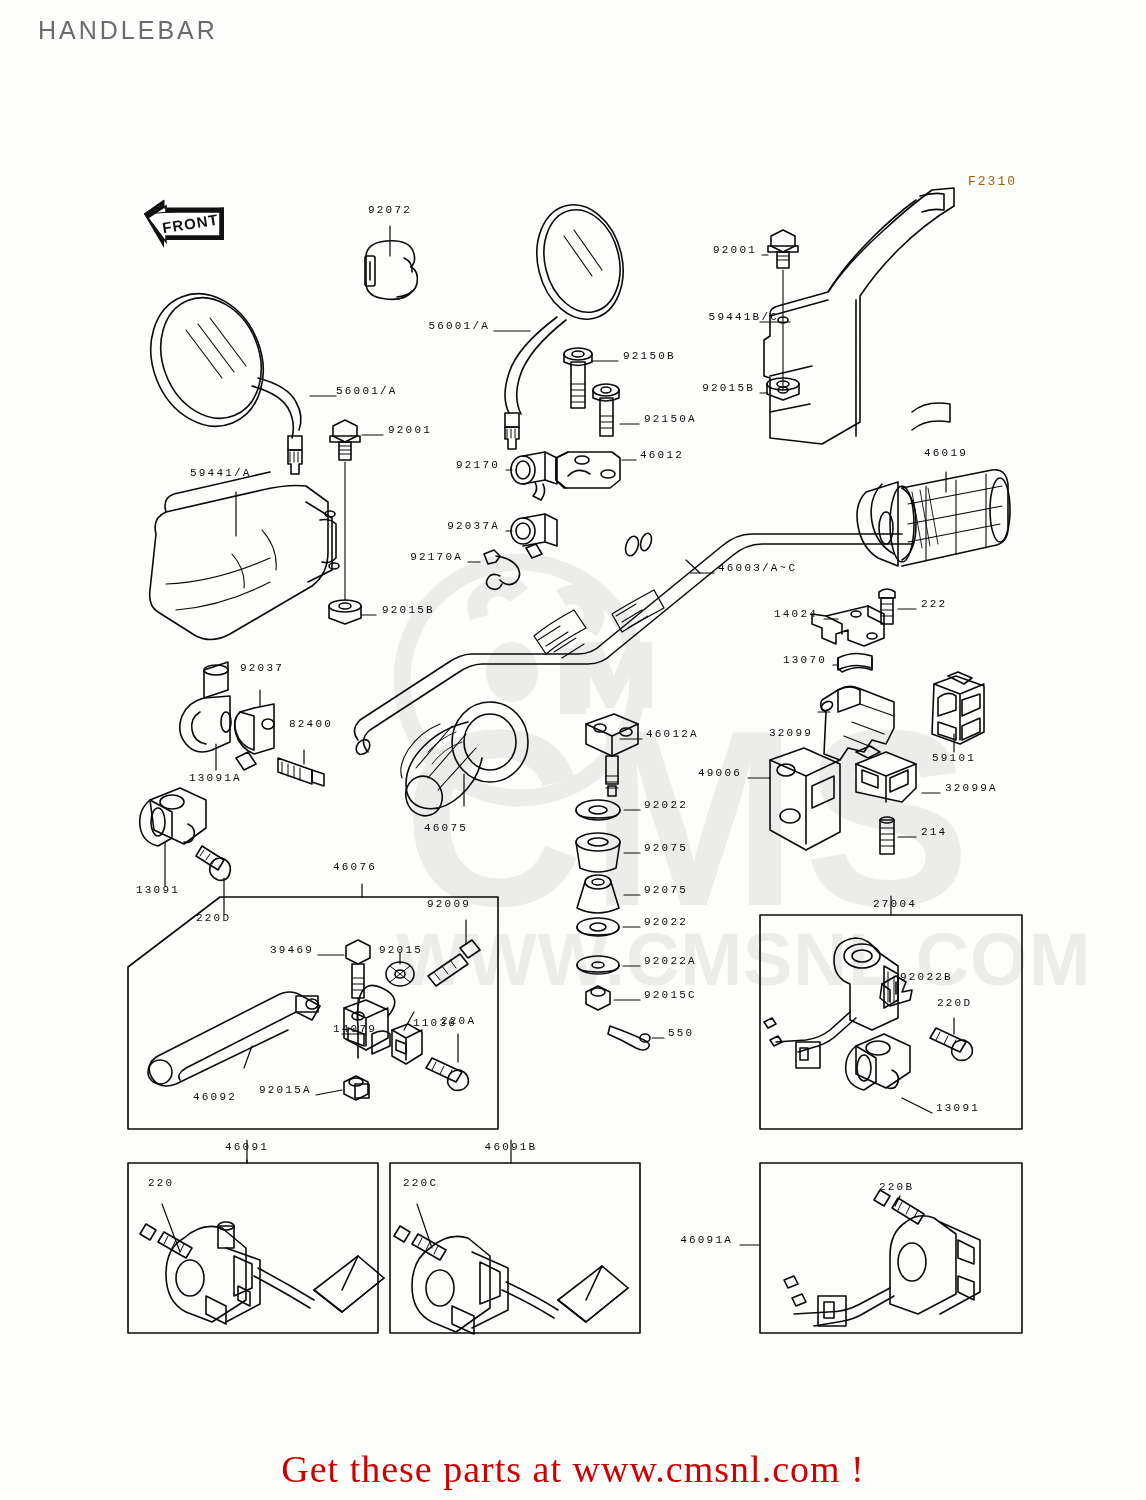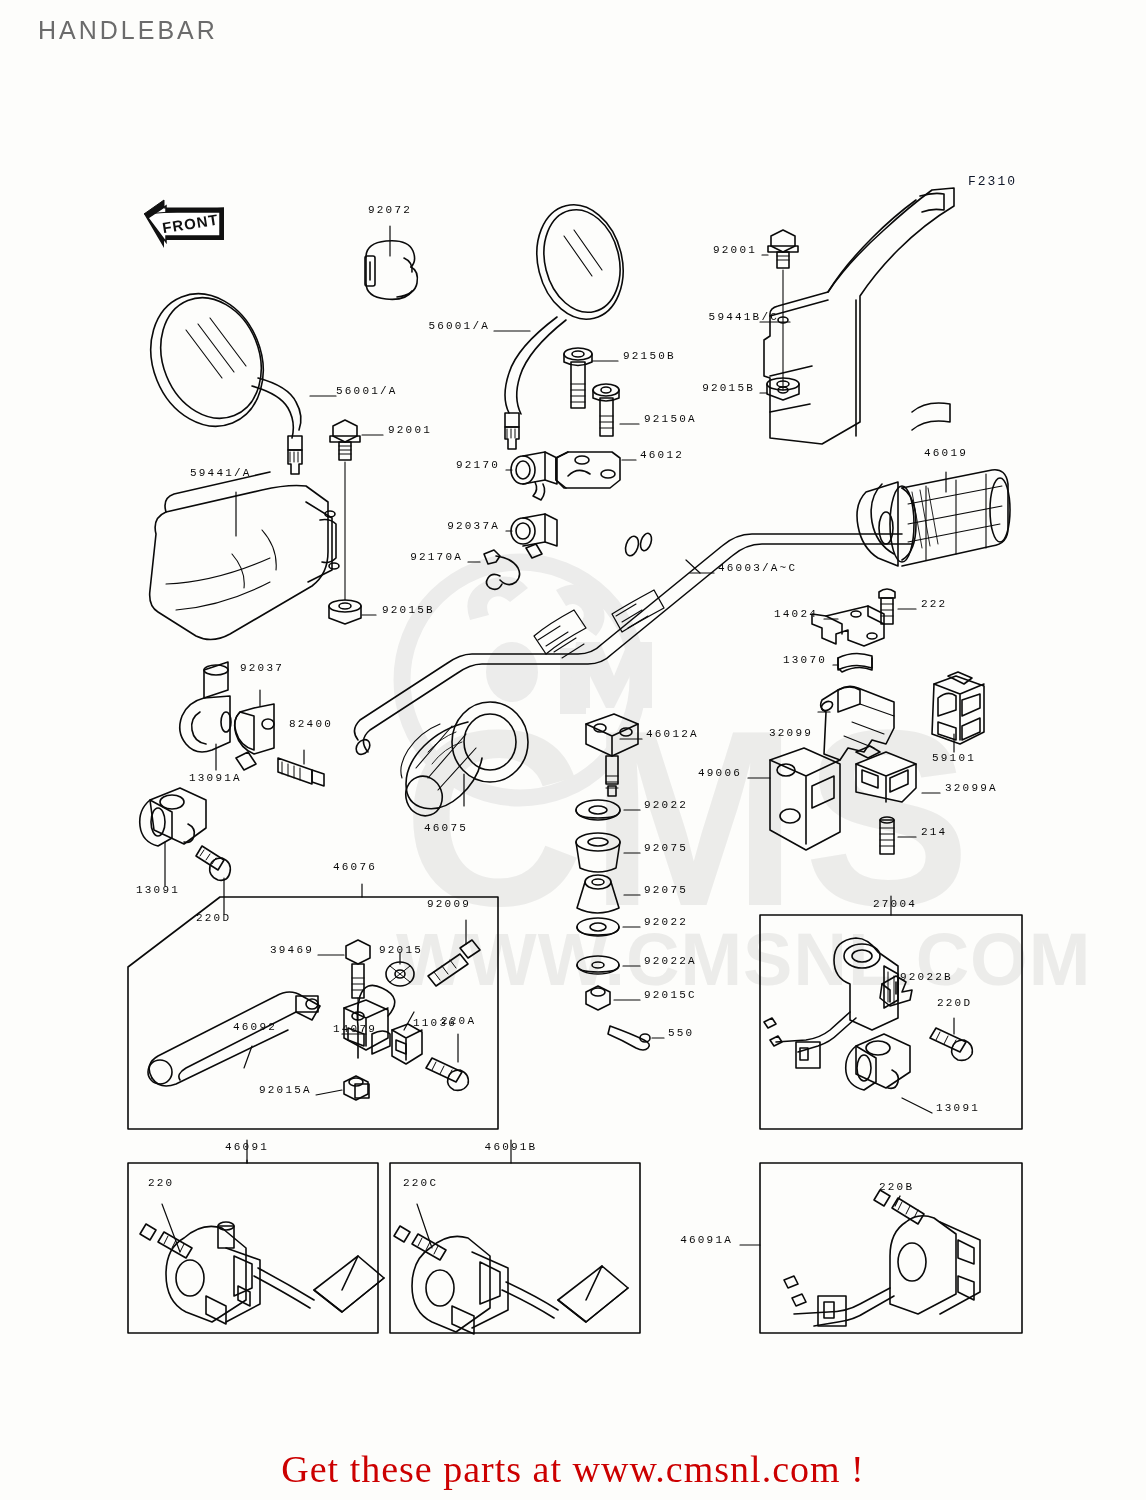--- a/index.html
+++ b/index.html
@@ -4,21 +4,21 @@
 <title>HANDLEBAR</title>
 <style>
   html,body{margin:0;padding:0;background:#fdfdfb;}
   body{width:1146px;height:1500px;position:relative;overflow:hidden;
        font-family:"Liberation Sans",sans-serif;}
 
   #page-title{position:absolute;left:38px;top:16px;font-size:25px;letter-spacing:3px;
               color:#6b6b6b;font-weight:400;}
 
   #fig-code{position:absolute;left:968px;top:174px;font-size:13px;letter-spacing:2px;
-            color:#0f172a;font-family:"Liberation Mono",monospace;}
+            color:#a16207;font-family:"Liberation Mono",monospace;}
 
   #footer{position:absolute;left:0;top:1447px;width:1146px;text-align:center;
           font-size:38px;color:#cc0000;font-family:"Liberation Serif",serif;
           letter-spacing:1px;}
 
   
   #watermark{position:absolute;left:0;top:0;width:1146px;height:1500px;
              pointer-events:none;z-index:1;}
   
   #drawing{position:absolute;left:0;top:0;width:1146px;height:1500px;z-index:2;}
@@ -643,21 +643,21 @@
     <div class="lbl" style="left: 270px; top: 944px;">39469</div>
     <div class="lbl" style="left: 379px; top: 944px;">92015</div>
     <div class="lbl" style="left: 900px; top: 971px;">92022B</div>
     <div class="lbl" style="left: 644px; top: 955px;">92022A</div>
     <div class="lbl" style="left: 413px; top: 993px; margin-top: 24px;">11036</div>
     <div class="lbl" style="left: 644px; top: 989px;">92015C</div>
     <div class="lbl" style="left: 937px; top: 997px;">220D</div>
     <div class="lbl" style="left: 333px; top: 1023px;">14079</div>
     <div class="lbl" style="left: 441px; top: 1015px;">220A</div>
     <div class="lbl" style="left: 668px; top: 1027px;">550</div>
-    <div class="lbl" style="left: 193px; top: 1021px; margin-left: 40px;">46092</div>
+    <div class="lbl" style="left: 193px; top: 1091px;">46092</div>
     <div class="lbl" style="left: 259px; top: 1084px;">92015A</div>
     <div class="lbl" style="left: 936px; top: 1102px;">13091</div>
     <div class="lbl c" style="left: 247px; top: 1141px;">46091</div>
     <div class="lbl c" style="left: 511px; top: 1141px;">46091B</div>
     <div class="lbl" style="left: 148px; top: 1177px;">220</div>
     <div class="lbl" style="left: 403px; top: 1177px;">220C</div>
     <div class="lbl" style="left: 879px; top: 1181px;">220B</div>
     <div class="lbl r" style="left: 733px; top: 1234px;">46091A</div>
   </div>
 

